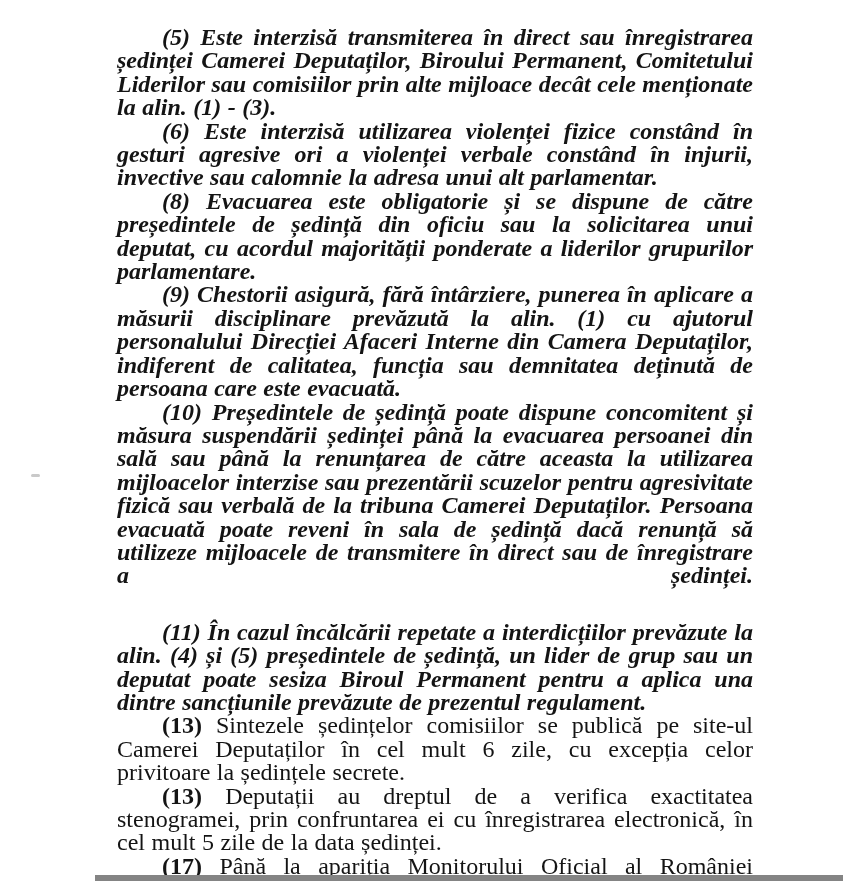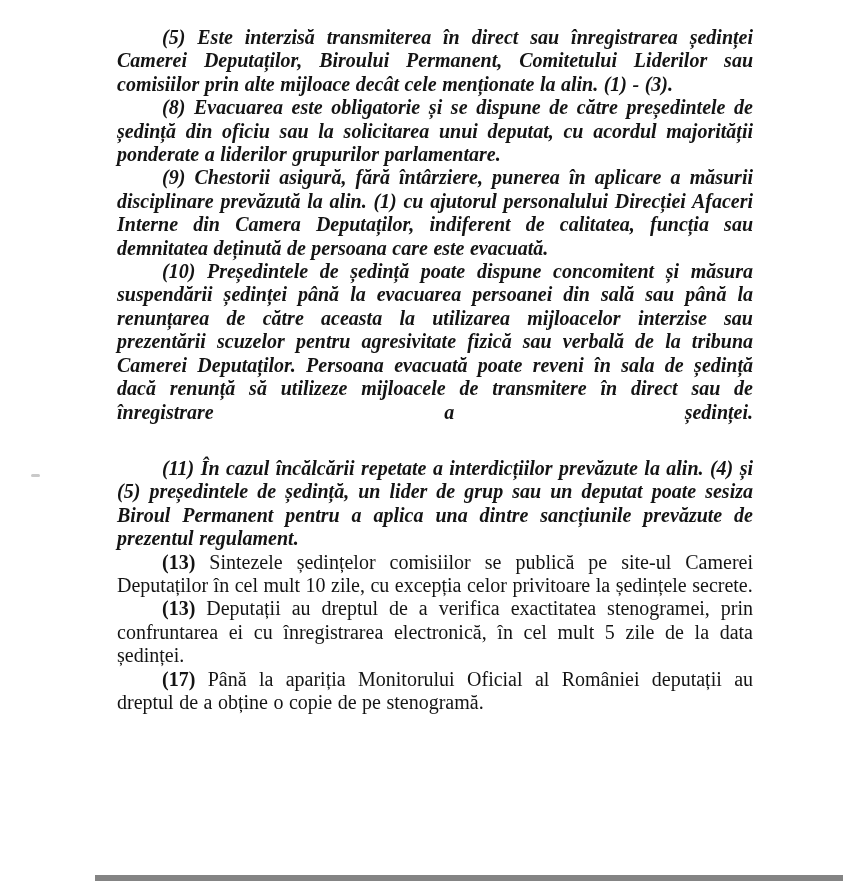--- a/index.html
+++ b/index.html
@@ -19,21 +19,21 @@
     position: absolute;
     top: 26px;
     left: 117px;
     width: 636px;
   }
   p.para {
     margin: 0;
     padding: 0;
     text-align: justify;
     text-indent: 45px;
-    font-size: 20px;
+    font-size: 24px;
     line-height: 23.4px;
     word-spacing: 0.5px;
   }
   p.bi {
     font-weight: bold;
     font-style: italic;
   }
   p.reg .pnum {
     font-weight: bold;
   }
@@ -61,32 +61,33 @@
     background: #848484;
   }
 </style>
 </head>
 <body>
 
 <div class="page">
 
   <p class="para bi"><span class="pnum">(5)</span> <span>Este interzisă transmiterea în direct sau înregistrarea ședinței Camerei Deputaților, Biroului Permanent, Comitetului Liderilor sau comisiilor prin alte mijloace decât cele menționate la alin. (1) - (3).</span></p>
 
+  <p class="para bi"><span class="pnum">(6)</span> <span>Este interzisă utilizarea violenței fizice constând în gesturi agresive ori a violenței verbale constând în injurii, invective sau calomnie la adresa unui alt parlamentar.</span></p>
 
 
   <p class="para bi"><span class="pnum">(8)</span> <span>Evacuarea este obligatorie și se dispune de către președintele de ședință din oficiu sau la solicitarea unui deputat, cu acordul majorității ponderate a liderilor grupurilor parlamentare.</span></p>
 
   <p class="para bi"><span class="pnum">(9)</span> <span>Chestorii asigură, fără întârziere, punerea în aplicare a măsurii disciplinare prevăzută la alin. (1) cu ajutorul personalului Direcției Afaceri Interne din Camera Deputaților, indiferent de calitatea, funcția sau demnitatea deținută de persoana care este evacuată.</span></p>
 
   <p class="para bi justify-last"><span class="pnum">(10)</span> <span>Președintele de ședință poate dispune concomitent și măsura suspendării ședinței până la evacuarea persoanei din sală sau până la renunțarea de către aceasta la utilizarea mijloacelor interzise sau prezentării scuzelor pentru agresivitate fizică sau verbală de la tribuna Camerei Deputaților. Persoana evacuată poate reveni în sala de ședință dacă renunță să utilizeze mijloacele de transmitere în direct sau de înregistrare a ședinței.</span></p>
 
   <p class="para bi gap-before"><span class="pnum">(11)</span> <span>În cazul încălcării repetate a interdicțiilor prevăzute la alin. (4) și (5) președintele de ședință, un lider de grup sau un deputat poate sesiza Biroul Permanent pentru a aplica una dintre sancțiunile prevăzute de prezentul regulament.</span></p>
 
 
-  <p class="para reg"><span class="pnum">(13)</span> <span>Sintezele ședințelor comisiilor se publică pe site-ul Camerei Deputaților în cel mult 10 zile, cu excepția celor privitoare la ședințele secrete.</span></p>
+  <p class="para reg"><span class="pnum">(13)</span> <span>Sintezele ședințelor comisiilor se publică pe site-ul Camerei Deputaților în cel mult 6 zile, cu excepția celor privitoare la ședințele secrete.</span></p>
 
   <p class="para reg"><span class="pnum">(13)</span> <span>Deputații au dreptul de a verifica exactitatea stenogramei, prin confruntarea ei cu înregistrarea electronică, în cel mult 5 zile de la data ședinței.</span></p>
 
   <p class="para reg"><span class="pnum">(17)</span> <span>Până la apariția Monitorului Oficial al României deputații au dreptul de a obține o copie de pe stenogramă.</span></p>
 
 </div>
 
 <div class="scan-speck"></div>
 <div class="bottom-scan-bar"></div>
 

